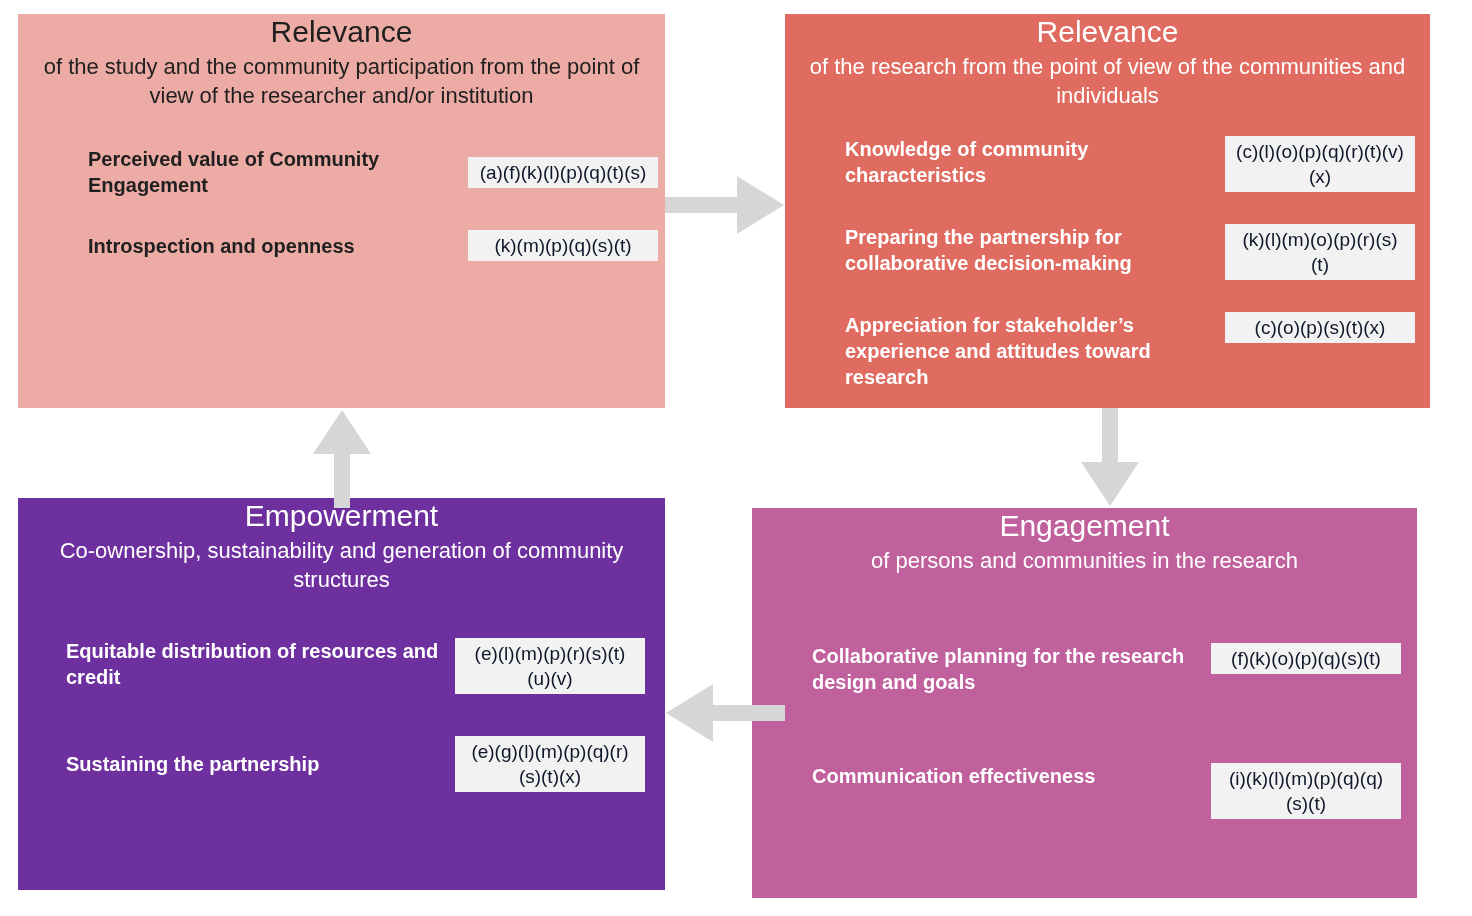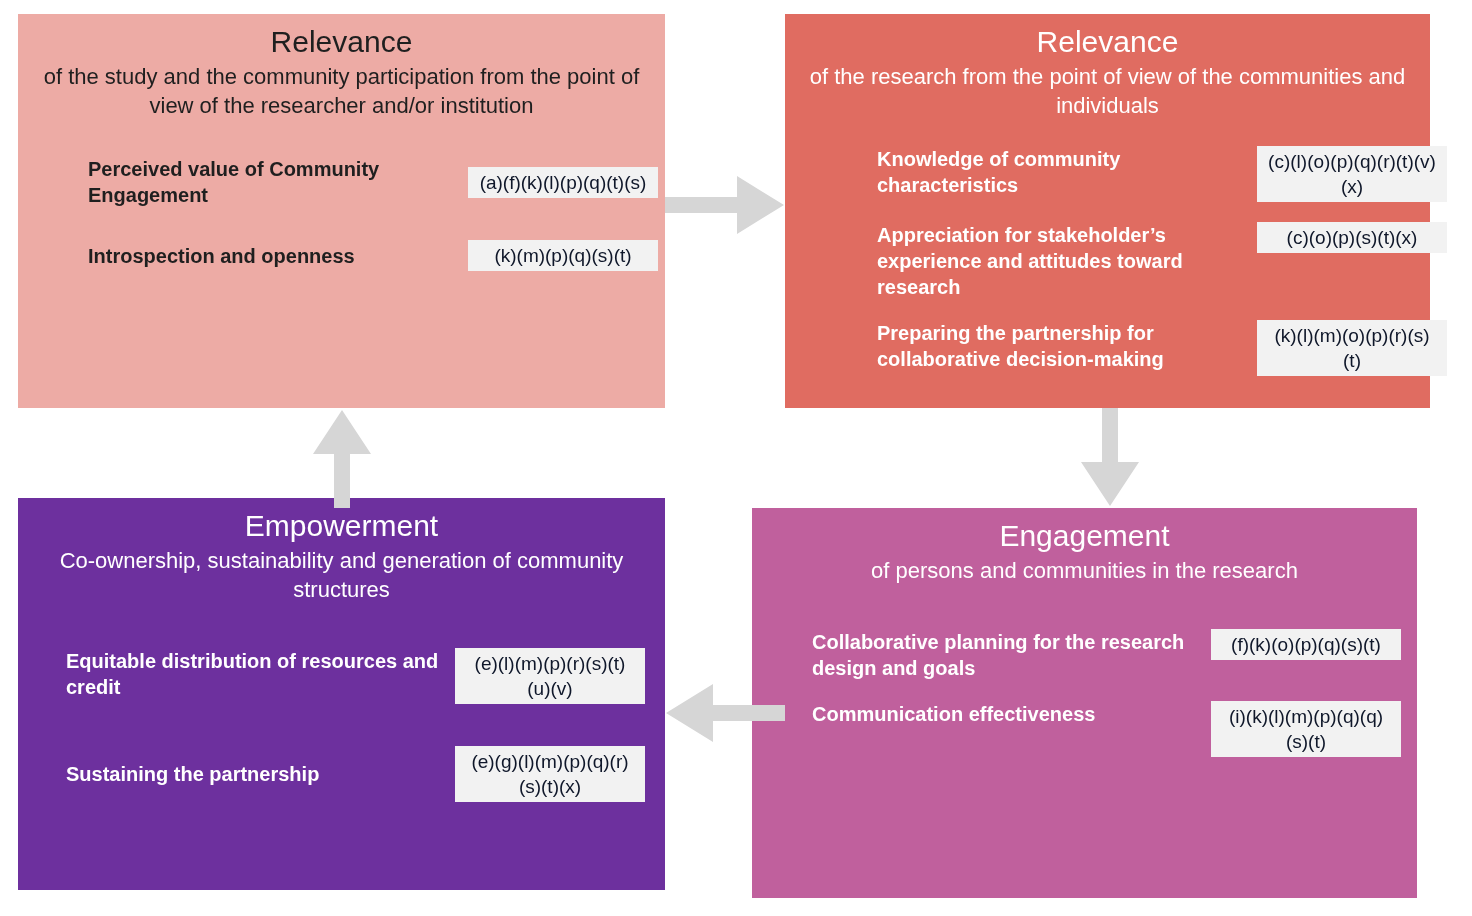--- a/index.html
+++ b/index.html
@@ -5,29 +5,29 @@
   html,body{margin:0;padding:0;background:#ffffff;}
   body{font-family:"Liberation Sans","DejaVu Sans",sans-serif;}
   .canvas{position:relative;width:1472px;height:916px;background:#ffffff;overflow:hidden;}
 
   .box{position:absolute;box-sizing:border-box;}
   .box-tl{left:18px;top:14px;width:647px;height:394px;color:#1f1f1f;}
   .box-tr{left:785px;top:14px;width:645px;height:394px;color:#ffffff;}
   .box-bl{left:18px;top:498px;width:647px;height:392px;color:#ffffff;}
   .box-br{left:752px;top:508px;width:665px;height:390px;color:#ffffff;}
 
-  .box-title{margin:0;padding-top:10px;text-align:center;font-size:30px;font-weight:400;line-height:1.2;}
+  .box-title{margin:0;text-align:center;font-size:30px;font-weight:400;line-height:1.2;}
   .box-subtitle{margin:2px auto 0;text-align:center;font-size:22px;font-weight:400;line-height:1.32;max-width:630px;}
   .box-br .box-subtitle{max-width:560px;}
 
   .items{display:flex;flex-direction:column;}
   .box-tl .items{margin-top:36px;padding:0 20px 0 70px;row-gap:32px;}
-  .box-tr .items{margin-top:26px;padding:0 15px 0 60px;row-gap:20px;margin-left:32px;}
+  .box-tr .items{margin-top:26px;padding:0 15px 0 60px;row-gap:32px;}
   .box-bl .items{margin-top:44px;padding:0 20px 0 48px;row-gap:42px;}
-  .box-br .items{margin-top:44px;padding:0 16px 0 60px;row-gap:20px;}
+  .box-br .items{margin-top:68px;padding:0 16px 0 60px;row-gap:68px;}
 
   .item-row{display:flex;align-items:flex-start;}
   .item-row.center{align-items:center;}
   .item-label{flex:none;width:380px;font-size:20px;font-weight:700;line-height:1.3;}
   .chip{flex:none;margin-left:auto;min-width:178px;max-width:200px;background:#f2f2f2;color:#0f172a;
         font-size:19px;line-height:1.32;text-align:center;padding:3px 6px;white-space:pre-line;}
 
   .arrow{position:absolute;}
   .arrow polygon{fill:#d6d6d6;}
   .arrow-right{left:665px;top:170px;}
@@ -58,27 +58,27 @@
   <section class="box box-tr" style="background-color: rgb(224, 108, 97);">
     <h2 class="box-title">Relevance</h2>
     <p class="box-subtitle">of the research from the point of view of the communities and individuals</p>
     <div class="items">
       <div class="item-row">
         <div class="item-label">Knowledge of community characteristics</div>
         <div class="chip">(c)(l)(o)(p)(q)(r)(t)(v)
 (x)</div>
       </div>
       <div class="item-row">
-        <div class="item-label">Appreciation for stakeholder’s experience and attitudes toward research</div>
-        <div class="chip">(c)(o)(p)(s)(t)(x)</div>
-      </div>
-      <div class="item-row">
         <div class="item-label">Preparing the partnership for collaborative decision-making</div>
         <div class="chip">(k)(l)(m)(o)(p)(r)(s)
 (t)</div>
+      </div>
+      <div class="item-row">
+        <div class="item-label">Appreciation for stakeholder’s experience and attitudes toward research</div>
+        <div class="chip">(c)(o)(p)(s)(t)(x)</div>
       </div>
     </div>
   </section>
 
   <section class="box box-bl" style="background-color: rgb(109, 48, 158);">
     <h2 class="box-title">Empowerment</h2>
     <p class="box-subtitle">Co-ownership, sustainability and generation of community structures</p>
     <div class="items">
       <div class="item-row">
         <div class="item-label">Equitable distribution of resources and credit</div>

